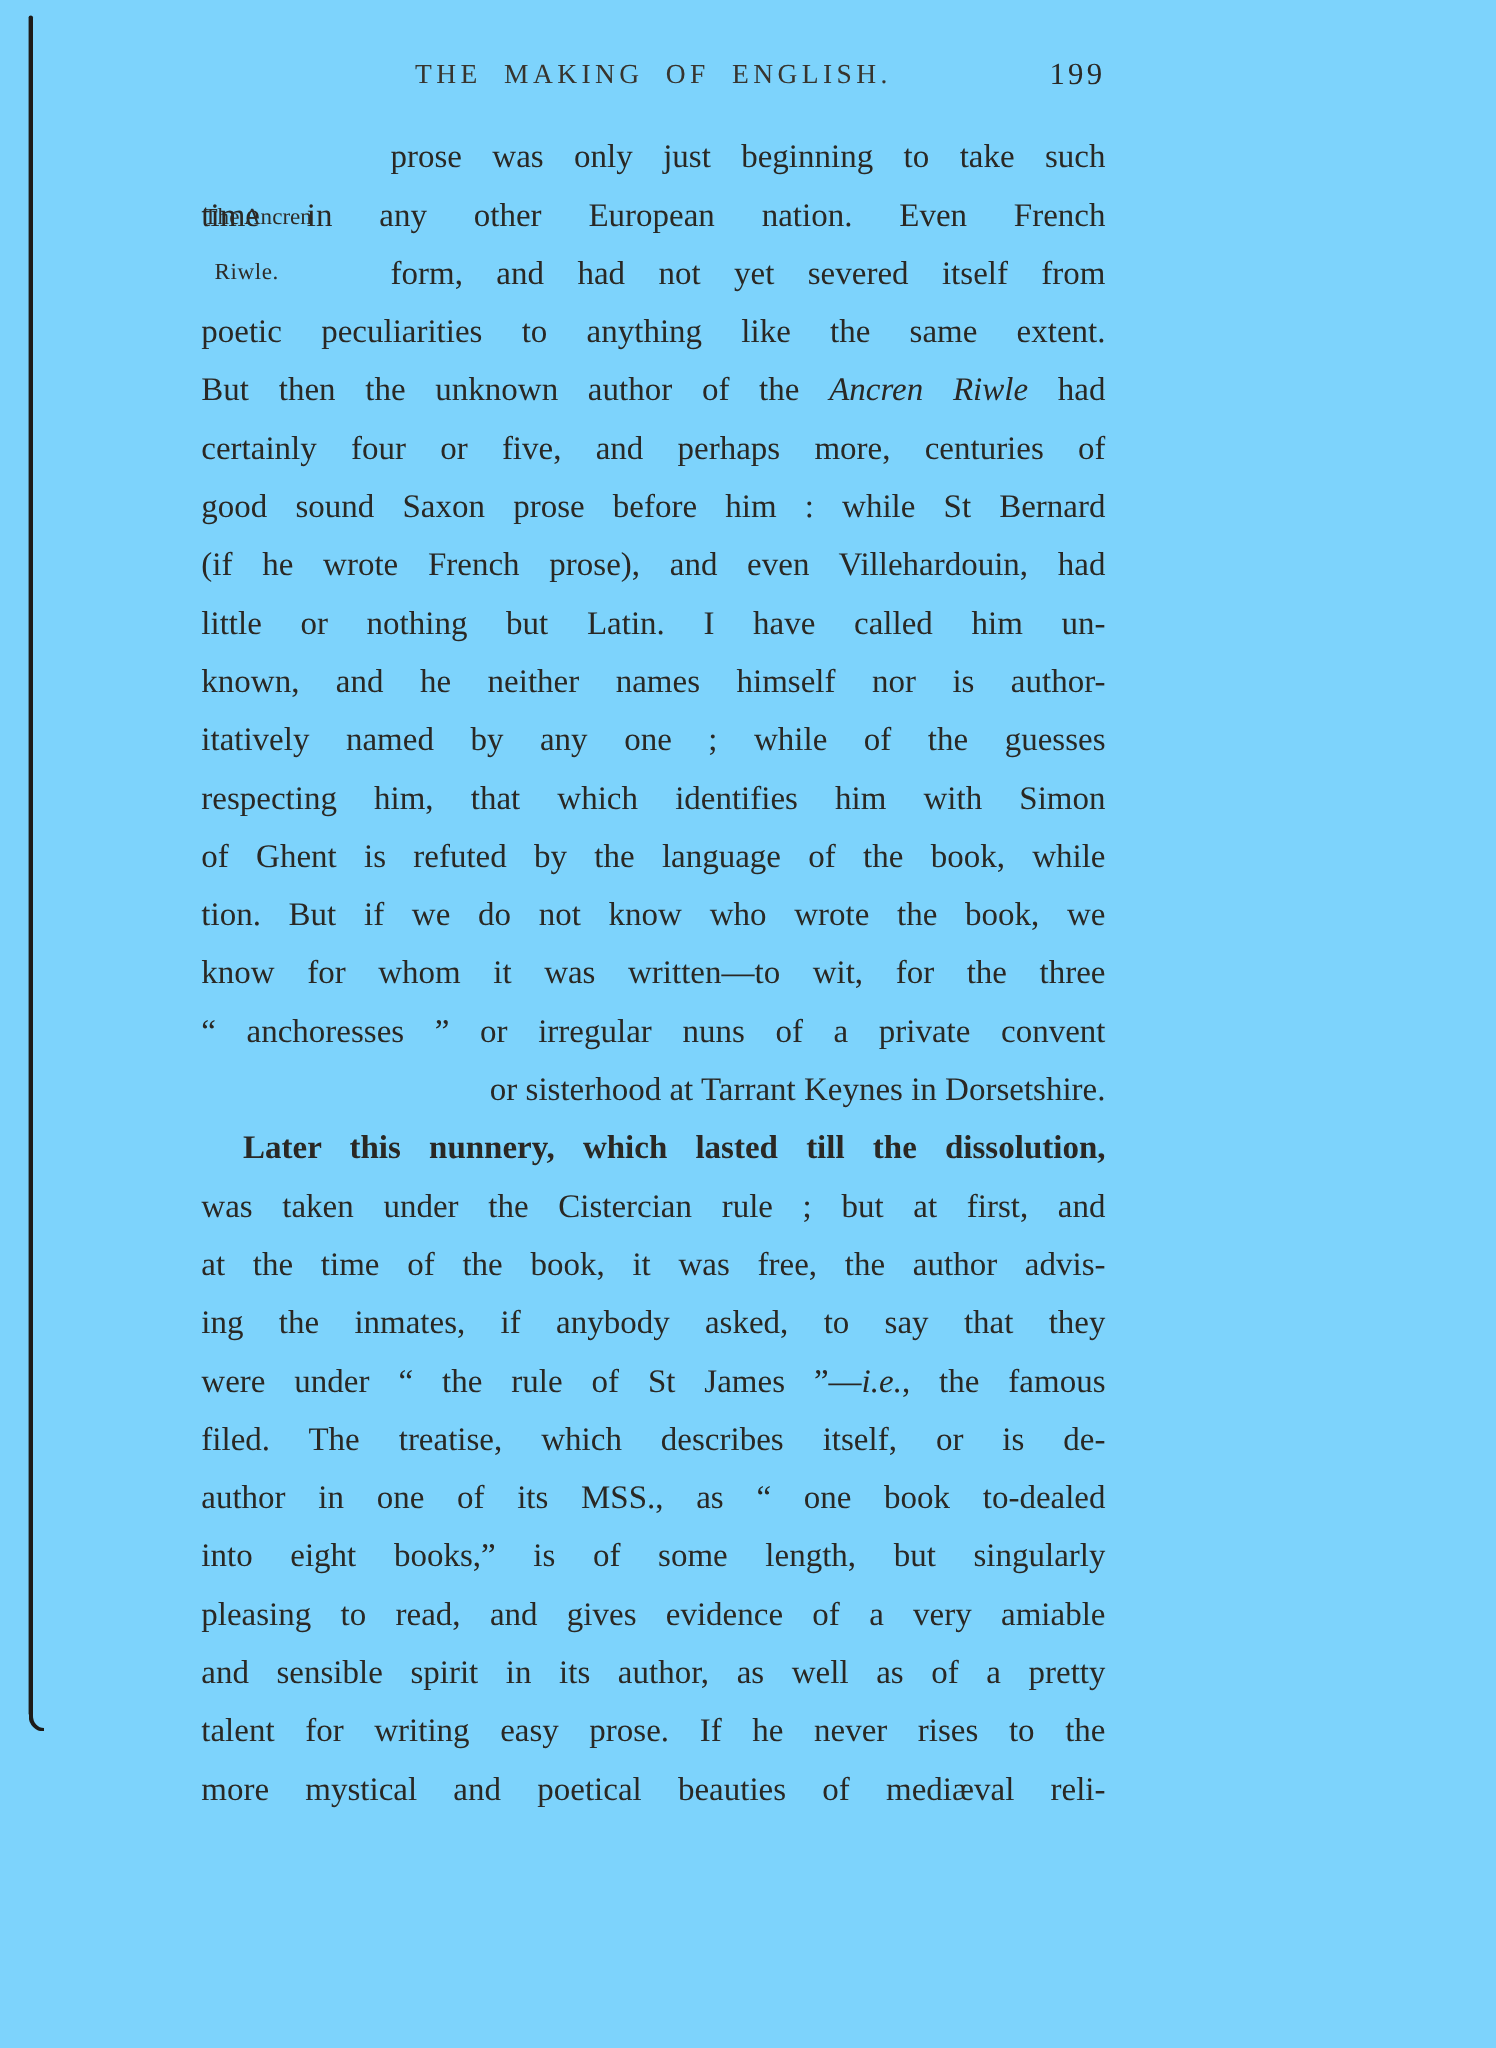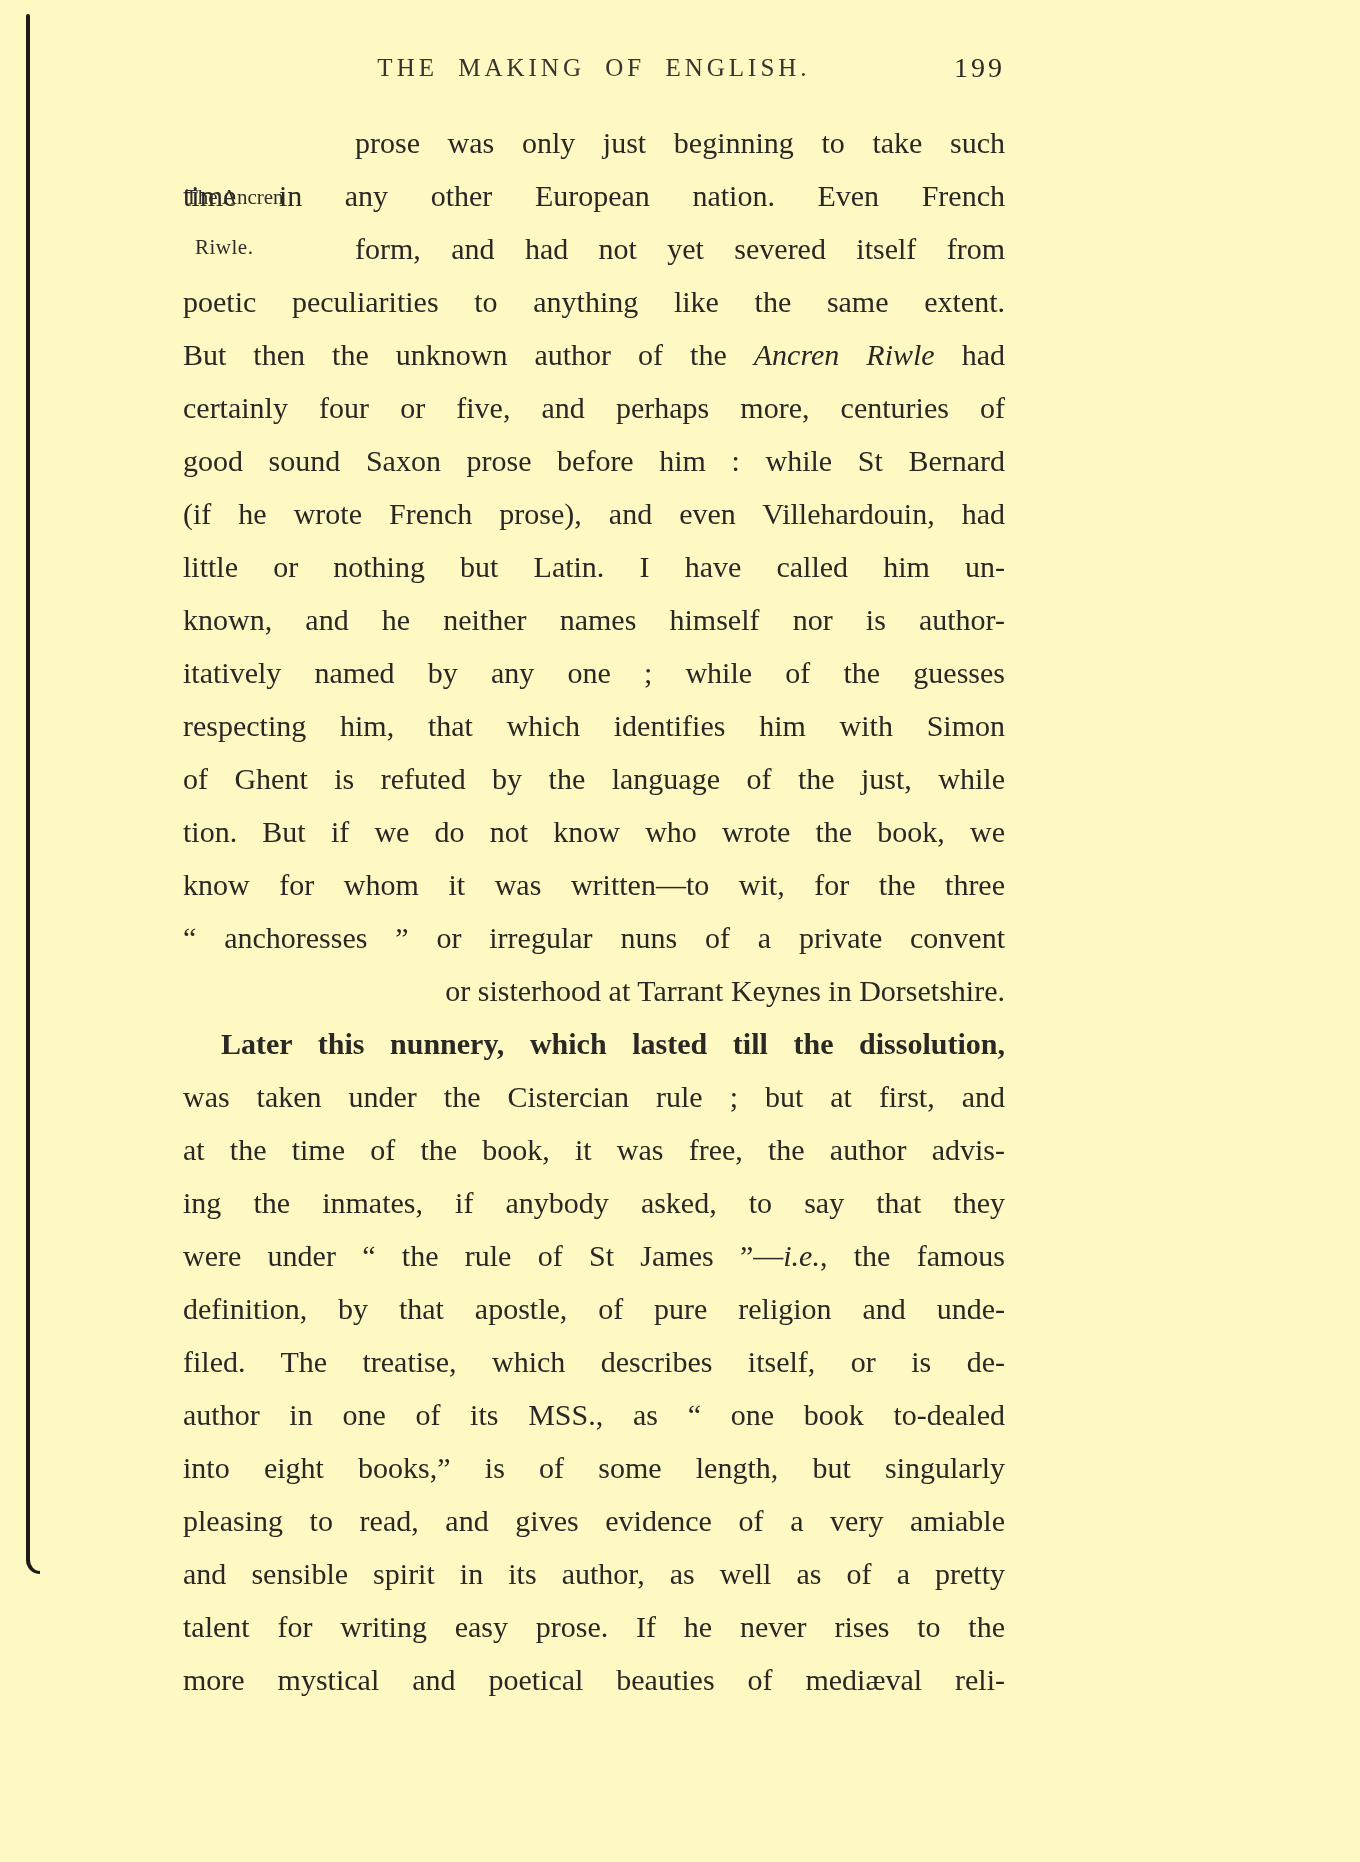--- a/index.html
+++ b/index.html
@@ -4,21 +4,21 @@
 <style>
   * { margin:0; padding:0; box-sizing:border-box; }
   html, body { width:1360px; height:1862px; }
   body {
     font-family:"Liberation Serif", serif;
     background:#e9e7e2;
   }
   .page {
     position:relative;
     width:1360px; height:1862px;
-    background:#fef9c3;
+    background:#7dd3fc;
     color:#2a2824;
     overflow:hidden;
   }
   .scan-edge {
     position:absolute;
     left:26px; top:14px;
     width:4px; height:1546px;
     background:#1d1b18;
     border-radius:2px;
   }
@@ -111,31 +111,30 @@
     <div class="line jl sn-indent"><span>form, and had not yet severed itself from</span></div>
     <div class="line jl"><span>poetic peculiarities to anything like the same extent.</span></div>
     <div class="line jl"><span>But then the unknown author of the </span><em>Ancren Riwle</em><span> had</span></div>
     <div class="line jl"><span>certainly four or five, and perhaps more, centuries of</span></div>
     <div class="line jl"><span>good sound Saxon prose before him : while St Bernard</span></div>
     <div class="line jl"><span>(if he wrote French prose), and even Villehardouin, had</span></div>
     <div class="line jl"><span>little or nothing but Latin.  I have called him un-</span></div>
     <div class="line jl"><span>known, and he neither names himself nor is author-</span></div>
     <div class="line jl"><span>itatively named by any one ; while of the guesses</span></div>
     <div class="line jl"><span>respecting him, that which identifies him with Simon</span></div>
-    <div class="line jl"><span>of Ghent is refuted by the language of the just, while</span></div>
+    <div class="line jl"><span>of Ghent is refuted by the language of the book, while</span></div>
     <div class="line jl"><span>tion.  But if we do not know who wrote the book, we</span></div>
     <div class="line jl"><span>know for whom it was written—to wit, for the three</span></div>
     <div class="line jl"><span>“ anchoresses ” or irregular nuns of a private convent</span></div>
     <div class="line"><span>or sisterhood at Tarrant Keynes in Dorsetshire.</span></div>
     <div class="line jl para-indent"><span>Later this nunnery, which lasted till the dissolution,</span></div>
     <div class="line jl"><span>was taken under the Cistercian rule ; but at first, and</span></div>
     <div class="line jl"><span>at the time of the book, it was free, the author advis-</span></div>
     <div class="line jl"><span>ing the inmates, if anybody asked, to say that they</span></div>
     <div class="line jl"><span>were under “ the rule of St James ”—</span><em>i.e.</em><span>, the famous</span></div>
-    <div class="line jl"><span>definition, by that apostle, of pure religion and unde-</span></div>
     <div class="line jl"><span>filed.  The treatise, which describes itself, or is de-</span></div>
     <div class="line jl"><span>author in one of its MSS., as “ one book to-dealed</span></div>
     <div class="line jl"><span>into eight books,” is of some length, but singularly</span></div>
     <div class="line jl"><span>pleasing to read, and gives evidence of a very amiable</span></div>
     <div class="line jl"><span>and sensible spirit in its author, as well as of a pretty</span></div>
     <div class="line jl"><span>talent for writing easy prose.  If he never rises to the</span></div>
     <div class="line jl"><span>more mystical and poetical beauties of mediæval reli-</span></div>
 
   </div>
 </div>

